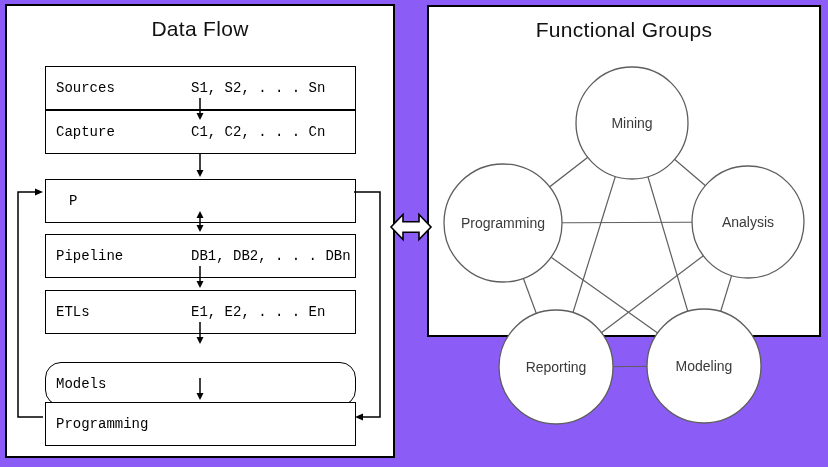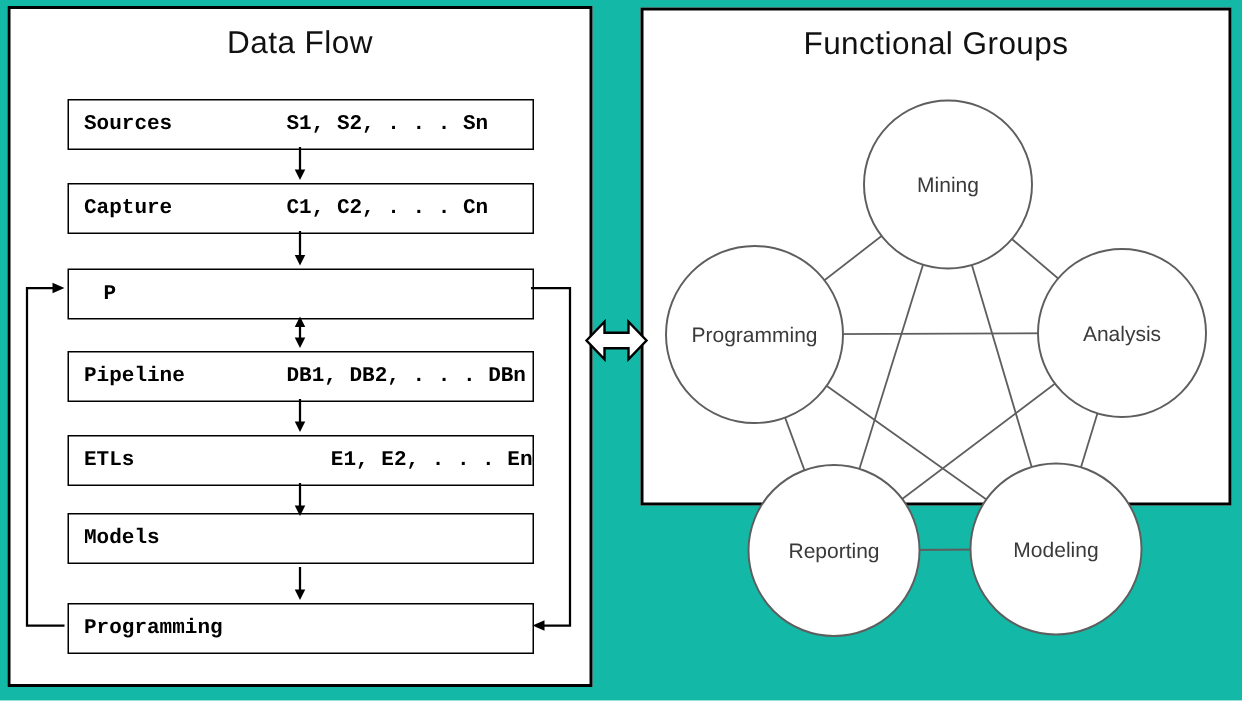--- a/index.html
+++ b/index.html
@@ -1,20 +1,20 @@
 <!DOCTYPE html>
 <html><head>
 <meta charset="utf-8">
 <style>
   html, body { margin: 0; padding: 0; background: #ffffff; }
   #canvas {
     position: relative;
     width: 828px;
     height: 467px;
-    background: #14b8a6;
+    background: #8b5cf6;
     font-family: "Liberation Sans", sans-serif;
     overflow: hidden;
   }
   .panel {
     position: absolute;
     border: 2px solid #000000;
     background: #ffffff;
     box-sizing: border-box;
   }
   #panel-left  { left: 5px;   top: 4px; width: 390px; height: 454px; }
@@ -24,29 +24,29 @@
     top: 11px; left: 0; right: 0;
     text-align: center;
     font-size: 21px;
     color: #111111;
     letter-spacing: 0.3px;
   }
   .flow-box {
     position: absolute;
     left: 38px;            
     width: 311px;
-    height: 34px;
+    height: 44px;
     border: 1.5px solid #000000;
     box-sizing: border-box;
     background: #ffffff;
     display: flex;
     align-items: center;
     padding-left: 10px;
     font-family: "Liberation Mono", "DejaVu Sans Mono", monospace;
-    font-weight: bold;
+    font-weight: normal;
     font-size: 14px;
     color: #000000;
     white-space: pre;
   }
   .flow-box .lbl { display: inline-block; width: 122px; flex: 0 0 122px; }
   .flow-box .val { display: inline-block; margin-left: 13px; }
   svg { position: absolute; left: 0; top: 0; pointer-events: none; }
   .edge   { stroke: #5e5e5e; stroke-width: 1.2; }
   .bubble { fill: #ffffff; stroke: #5e5e5e; stroke-width: 1.3; }
   .bubble-label {
@@ -63,33 +63,33 @@
 <body>
 
 <div id="canvas">
 
   <div id="panel-left" class="panel">
     <div class="panel-title">Data Flow</div>
 
     <div class="flow-box" style="top: 60px;">
       <span class="lbl">Sources</span><span class="val">S1, S2, . . . Sn</span>
     </div>
-    <div class="flow-box" style="top: 116px;">
+    <div class="flow-box" style="top: 104px;">
       <span class="lbl">Capture</span><span class="val">C1, C2, . . . Cn</span>
     </div>
     <div class="flow-box" style="top: 173px;">
       <span class="val">P</span>
     </div>
     <div class="flow-box" style="top: 228px;">
       <span class="lbl">Pipeline</span><span class="val">DB1, DB2, . . . DBn</span>
     </div>
-    <div class="flow-box" style="top: 284px; justify-content: space-between;">
+    <div class="flow-box" style="top: 284px;">
       <span class="lbl">ETLs</span><span class="val">E1, E2, . . . En</span>
     </div>
-    <div class="flow-box" style="top: 336px;">
+    <div class="flow-box" style="top: 356px; border-radius: 16px;">
       <span class="lbl">Models</span>
     </div>
     <div class="flow-box" style="top: 396px;">
       <span class="lbl">Programming</span>
     </div>
   </div>
 
   <div id="panel-right" class="panel">
     <div class="panel-title">Functional Groups</div>
   </div>

